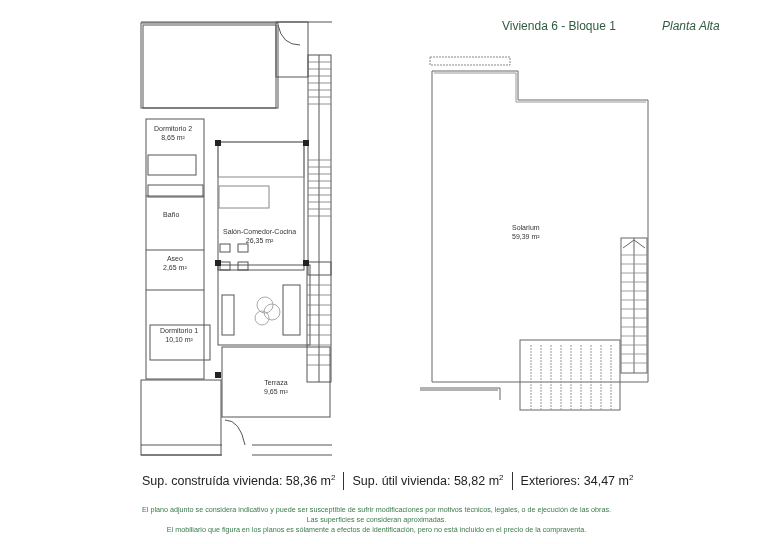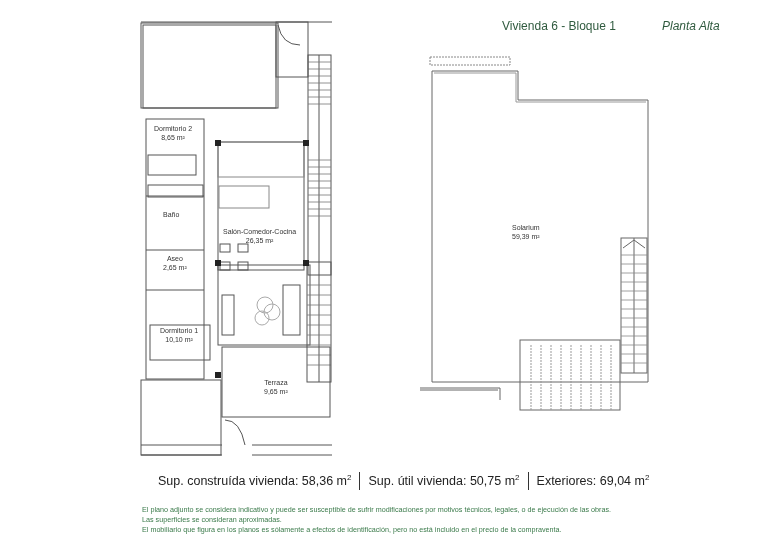--- a/index.html
+++ b/index.html
@@ -2,24 +2,24 @@
 <html><head>
   <meta charset="utf-8">
   <style>
     html, body { margin: 0; padding: 0; background: #ffffff; }
     body { width: 765px; height: 544px; position: relative; overflow: hidden; font-family: "Liberation Sans", sans-serif; }
     .title { position: absolute; top: 19px; font-size: 12px; color: #2f5a3e; white-space: nowrap; }
     #t-vivienda { left: 502px; }
     #t-planta { left: 662px; font-style: italic; }
     svg.plan { position: absolute; left: 0; top: 0; }
     .room-label { position: absolute; font-size: 7px; color: #333; text-align: center; line-height: 9px; white-space: nowrap; }
-    .summary { position: absolute; top: 472px; left: 158px; font-size: 12.5px; color: #222; white-space: nowrap; display: flex; align-items: center; }
+    .summary { position: absolute; top: 472px; left: 142px; font-size: 12.5px; color: #222; white-space: nowrap; display: flex; align-items: center; }
     .summary .sep { display: inline-block; width: 1px; height: 18px; background: #333; margin: 0 8px; }
     .summary sup { font-size: 8px; }
-    .disclaimer { position: absolute; left: 142px; top: 505px; font-size: 7.2px; color: #3a7a4a; line-height: 10px; white-space: nowrap; }
+    .disclaimer { position: absolute; left: 142px; top: 505px; font-size: 7.2px; color: #3a7a4a; line-height: 10px; white-space: nowrap; text-align: center; }
   </style>
 </head>
 <body>
 
 <div class="title" id="t-vivienda">Vivienda 6 - Bloque 1</div>
 <div class="title" id="t-planta">Planta Alta</div>
 
 <svg class="plan" width="765" height="544">
   <g fill="none" stroke="#555" stroke-width="1">
 
@@ -167,22 +167,22 @@
   <div>9,65 m²</div>
 </div>
 <div class="room-label" style="left:512px;top:223px;text-align:left;">
   <div>Solarium</div>
   <div>59,39 m²</div>
 </div>
 
 <div class="summary">
   <span><span>Sup. construída vivienda: 58,36 m</span><sup>2</sup></span>
   <span class="sep"></span>
-  <span><span>Sup. útil vivienda: 50,75 m</span><sup>2</sup></span>
+  <span><span>Sup. útil vivienda: 58,82 m</span><sup>2</sup></span>
   <span class="sep"></span>
-  <span><span>Exteriores: 69,04 m</span><sup>2</sup></span>
+  <span><span>Exteriores: 34,47 m</span><sup>2</sup></span>
 </div>
 
 <div class="disclaimer">
   <div>El plano adjunto se considera indicativo y puede ser susceptible de sufrir modificaciones por motivos técnicos, legales, o de ejecución de las obras.</div>
   <div>Las superficies se consideran aproximadas.</div>
   <div>El mobiliario que figura en los planos es sólamente a efectos de identificación, pero no está incluido en el precio de la compraventa.</div>
 </div>
 
 </body></html>

